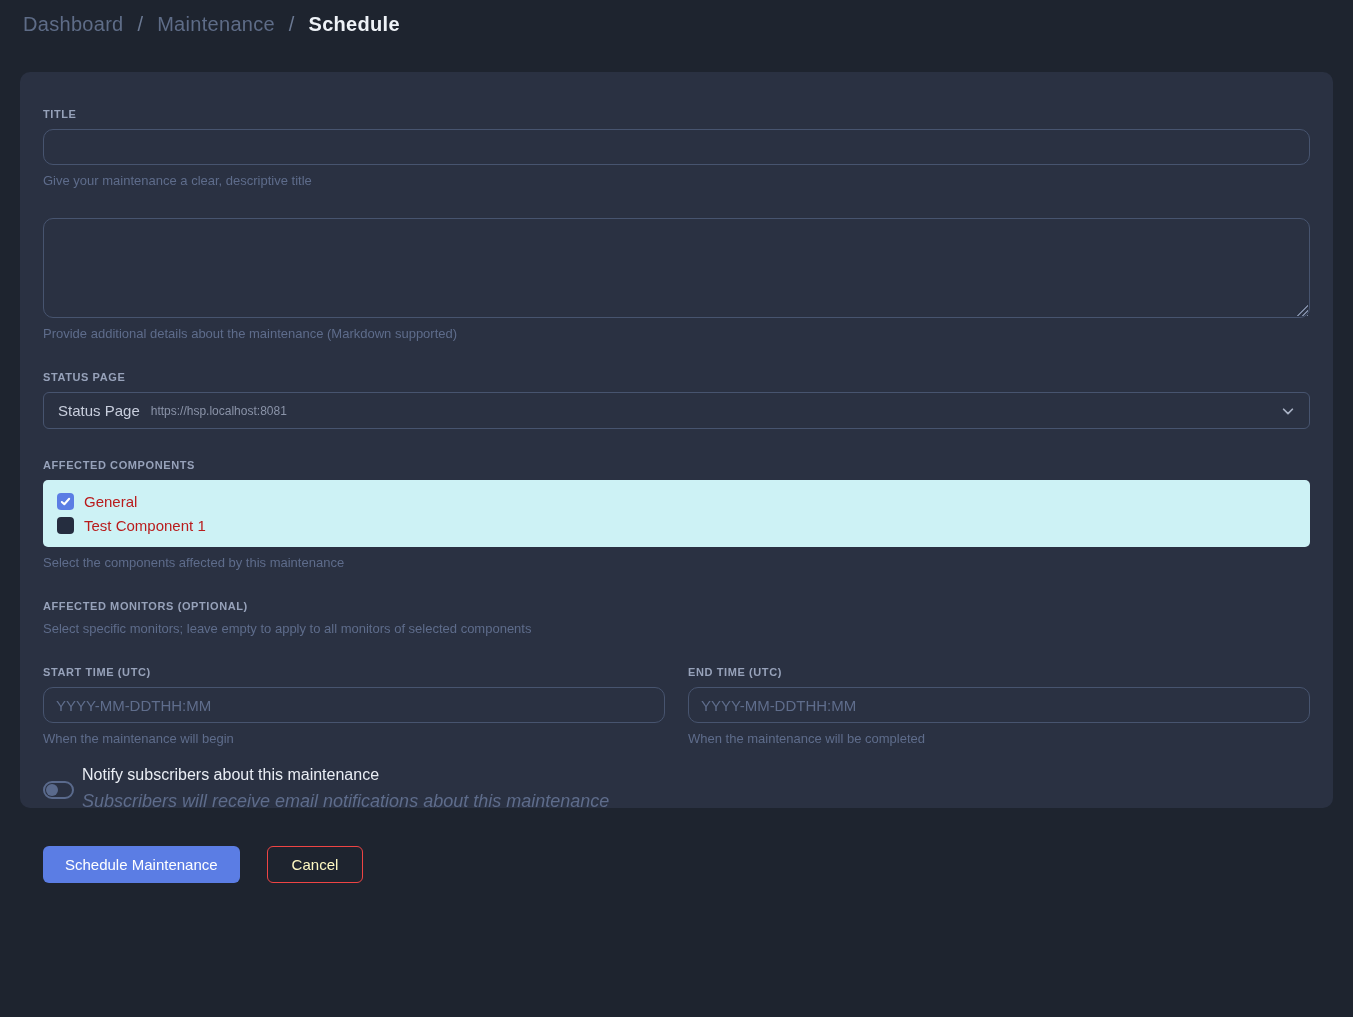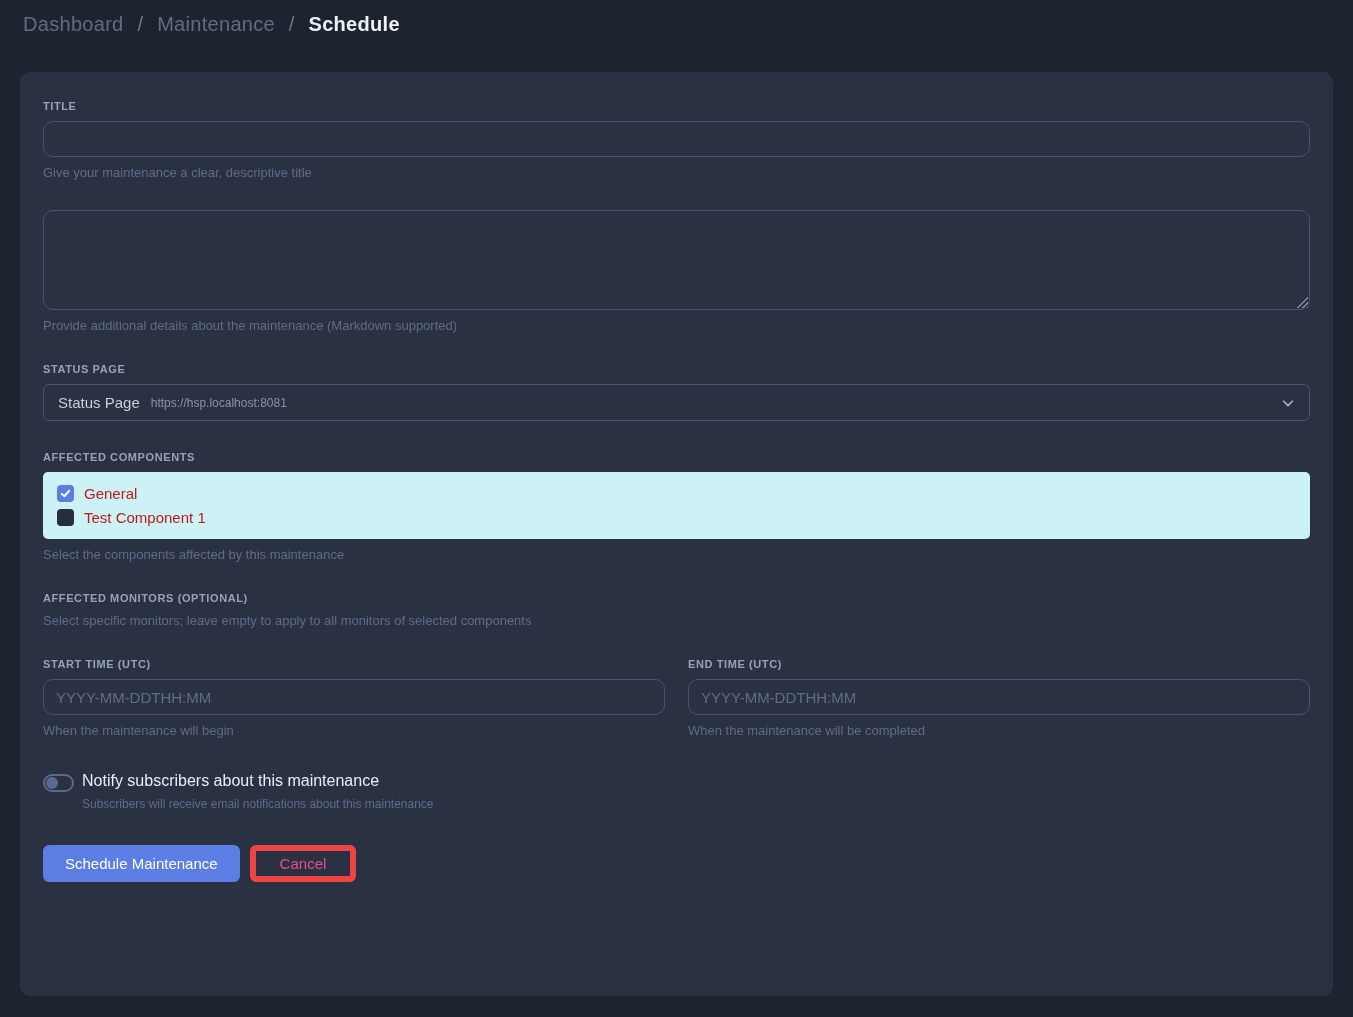--- a/index.html
+++ b/index.html
@@ -18,24 +18,24 @@
   }
   .breadcrumb { font-size: 20px; letter-spacing: 0.3px; }
   .crumb-muted { color: #5e6c87; }
   .crumb-sep { color: #6b7993; margin: 0 8px; }
   .crumb-current { color: #eef2f7; font-weight: 700; }
 
   
   .card {
     margin: 24px 20px 0 20px;
     width: 1313px;
-    height: 924px;
+    height: 736px;
     background: #2a3142;
     border-radius: 10px;
-    padding: 28px 23px 0 23px;
+    padding: 36px 23px 0 23px;
   }
   .field-group { margin-bottom: 30px; }
   .field-label {
     display: block;
     font-size: 11px;
     font-weight: 700;
     letter-spacing: 0.6px;
     color: #97a2ba;
     text-transform: uppercase;
     margin-bottom: 9px;
@@ -122,68 +122,68 @@
     margin-left: 10px;
     font-size: 15px;
     color: #b91c1c;
   }
 
   
   .time-grid {
     display: grid;
     grid-template-columns: 1fr 1fr;
     column-gap: 23px;
-    margin-bottom: 34px;
-  }
-
-  
-  .toggle-section { display: flex; align-items: flex-start; margin-bottom: 34px; }
+    margin-bottom: 20px;
+  }
+
+  
+  .toggle-section { display: flex; align-items: center; margin-bottom: 34px; }
   .toggle {
     width: 31px; height: 18px;
     border: 2px solid #5a6a8c;
     border-radius: 10px;
     position: relative;
     cursor: pointer;
     flex: none;
     margin-top: 2px;
   }
   .toggle-knob {
     position: absolute;
     left: 1px; top: 1px;
     width: 12px; height: 12px;
     border-radius: 50%;
     background: #5a6a8c;
     transition: left .15s;
   }
   .toggle-texts { margin-left: 8px; }
   .toggle-label { font-size: 16px; color: #e9edf4; }
-  .toggle-helper { margin-top: 7px; font-size: 12px; color: #5e6c8b; }
+  .toggle-helper { margin-top: 7px; font-size: 18px; color: #5e6c8b; font-style: italic; }
 
   
   .actions { display: flex; align-items: flex-start; }
   .btn {
     height: 37px;
     border-radius: 6px;
     font-size: 15px;
     font-family: "Liberation Sans", sans-serif;
     cursor: pointer;
   }
   .btn-primary {
     background: #5b7de4;
     color: #ffffff;
     border: none;
     padding: 0 22px;
     font-weight: 500;
   }
   .btn-secondary {
     background: transparent;
-    color: #ec4899;
-    border: 6px solid #ef4444;
+    color: #fef9c3;
+    border: 1px solid #ef4444;
     padding: 0 24px;
-    margin-left: 10px;
+    margin-left: 27px;
   }
 </style>
 </head>
 <body>
 
 <div class="topbar">
   <div class="breadcrumb">
     <span class="crumb-muted">Dashboard</span>
     <span class="crumb-sep">/</span>
     <span class="crumb-muted">Maintenance</span>

